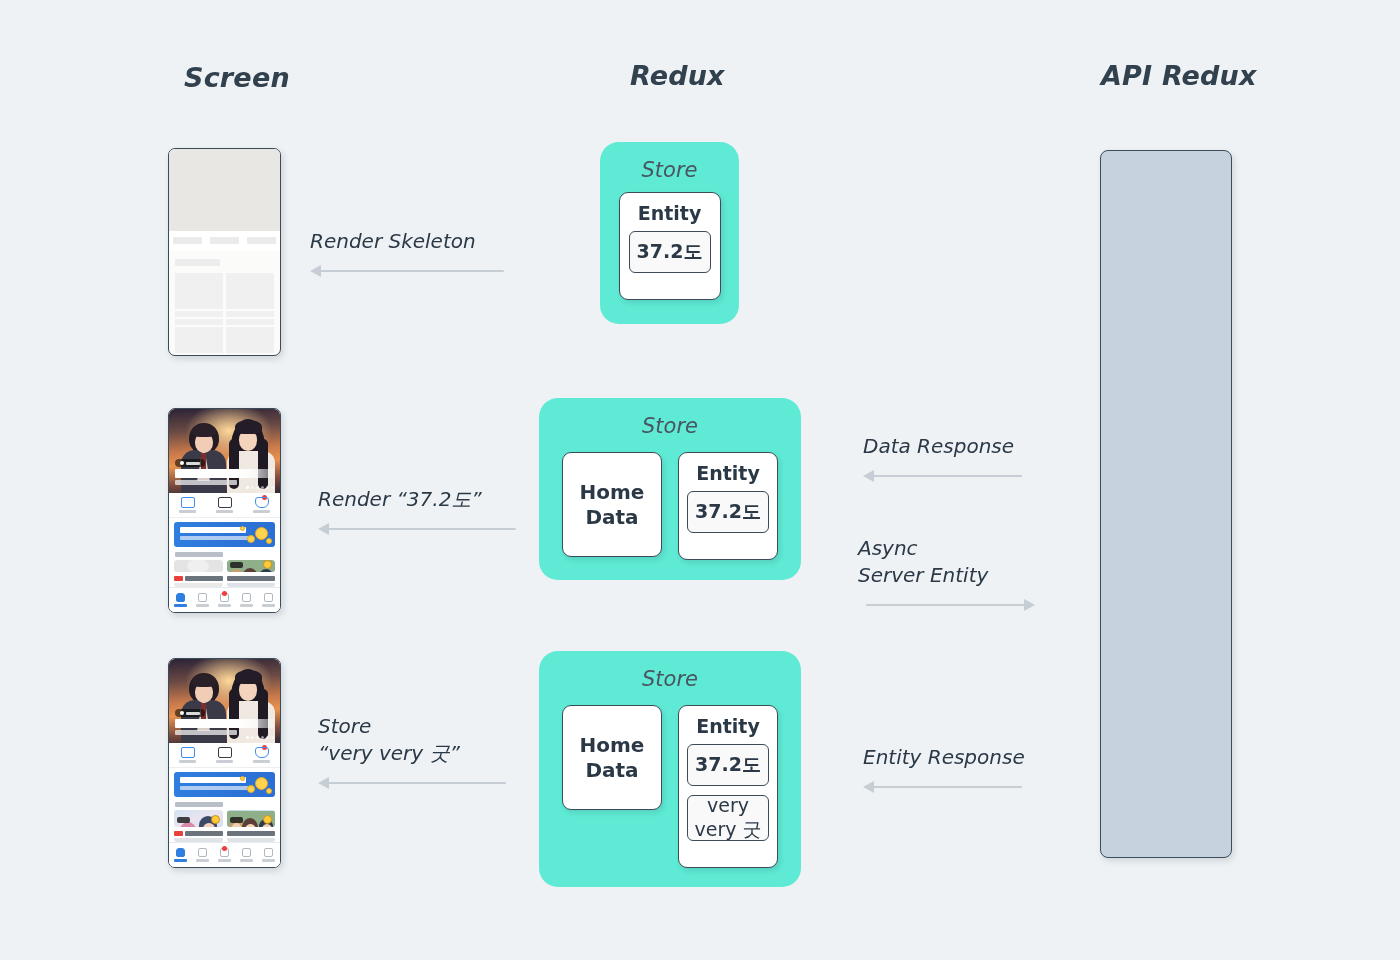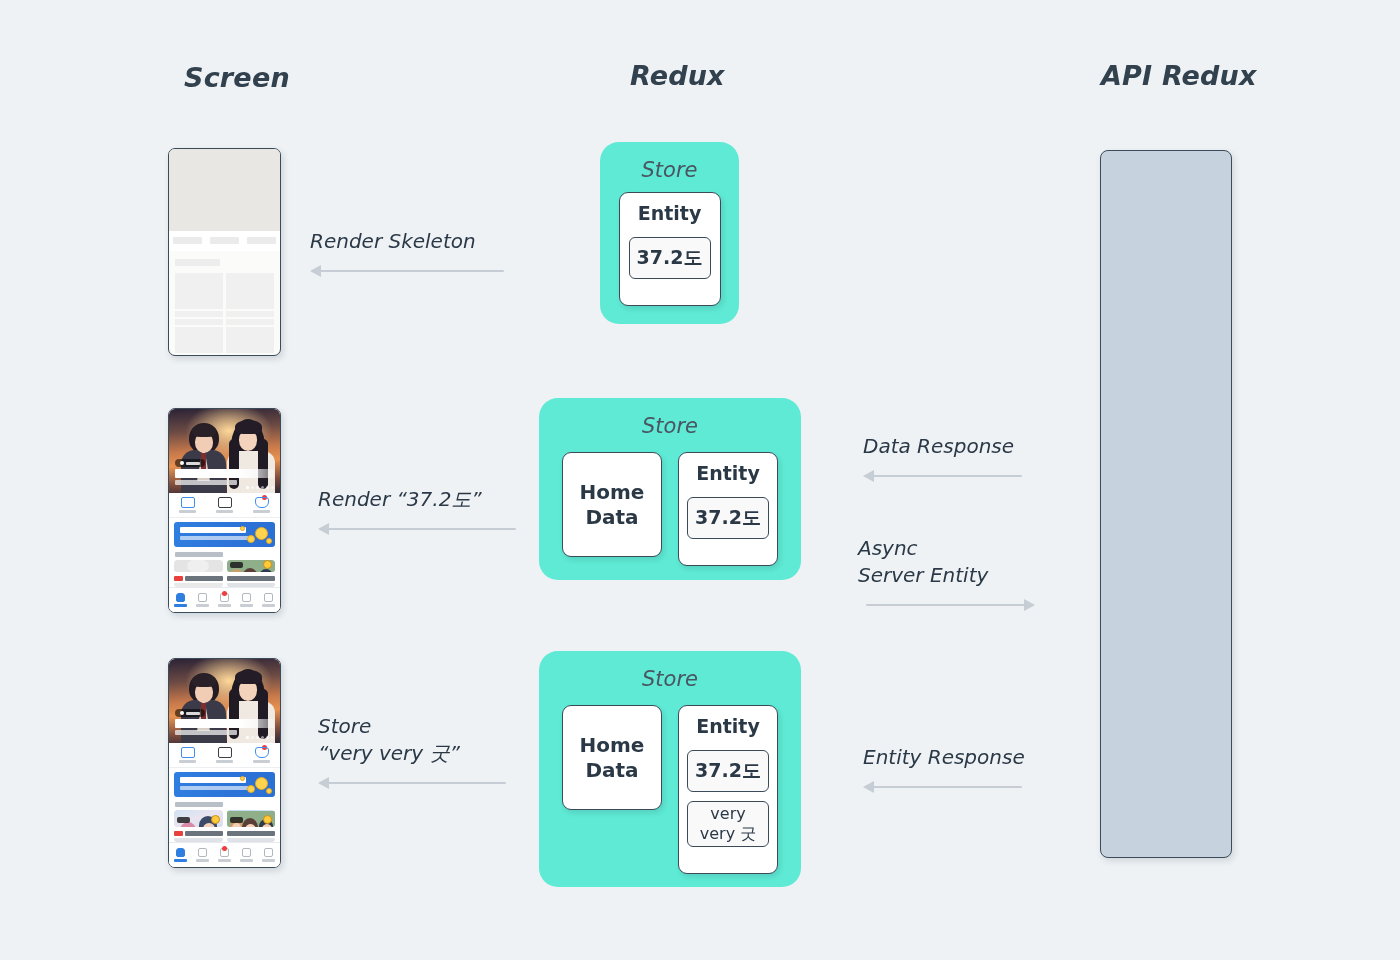--- a/index.html
+++ b/index.html
@@ -172,22 +172,22 @@
     font-weight:bold; font-size:20px; color:#2b3947; line-height:1.25; text-align:center;
   }
   .box-entity { width:100px; padding:9px 9px 26px; }
   .entity-title { font-weight:bold; font-size:19px; color:#2b3947; margin-bottom:7px; }
   .chip {
     width:82px; background:#f9f9fa;
     border:1.5px solid #3c4b5a; border-radius:6px;
     display:flex; align-items:center; justify-content:center;
     text-align:center; color:#2b3947;
   }
-  .chip-temp { height:42px; font-weight:bold; font-size:19px;margin-top:6px; }
-  .chip-very { height:46px; margin-top:9px; font-size:16px; line-height:1.25; }
+  .chip-temp { height:42px; font-weight:bold; font-size:19px; }
+  .chip-very { height:46px; margin-top:9px; font-size:19px; line-height:1.25; }
 
   .store-1 .store-inner { top:50px; }
   .store-1 .box-entity { width:102px; }
 
   
   .api-bar {
     position:absolute; left:1100px; top:150px; width:132px; height:708px;
     background:#c6d2de; border:1.6px solid #3c4b5a; border-radius:8px;
     box-shadow:2px 3px 6px rgba(40,55,70,.15);
   }

